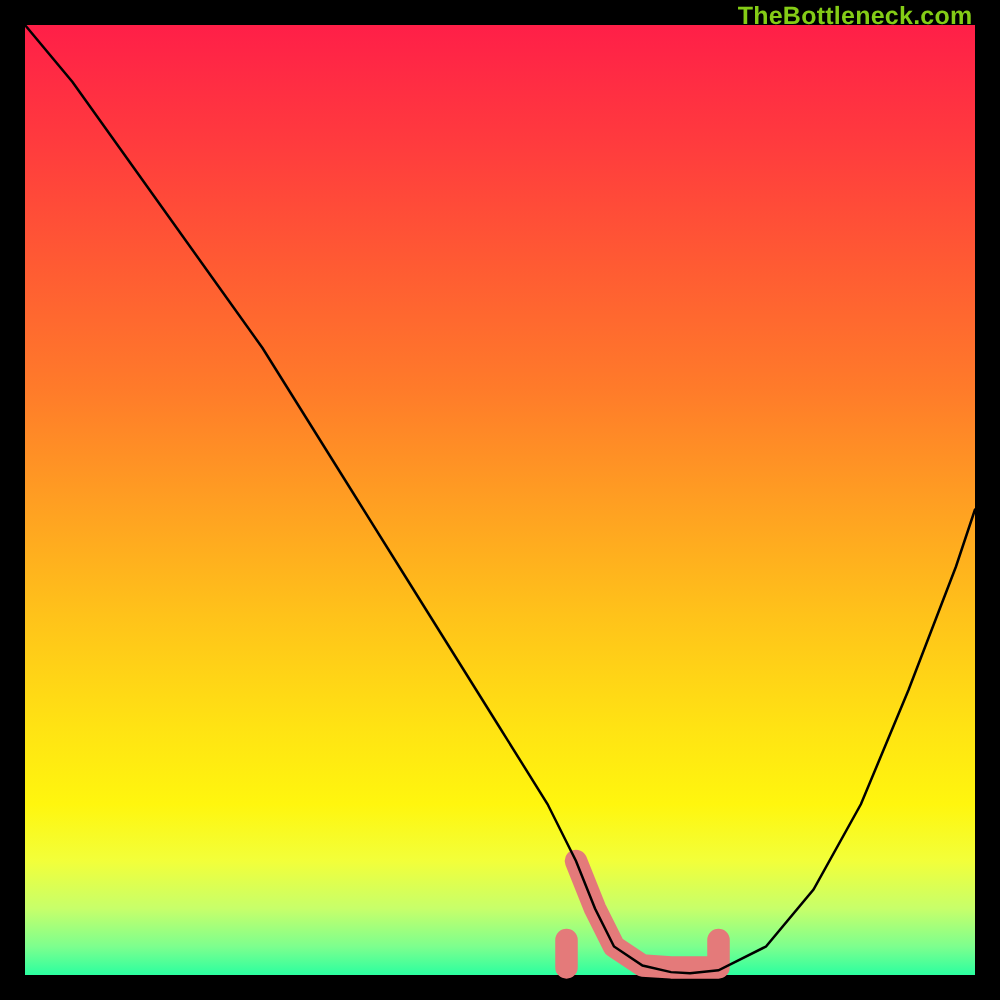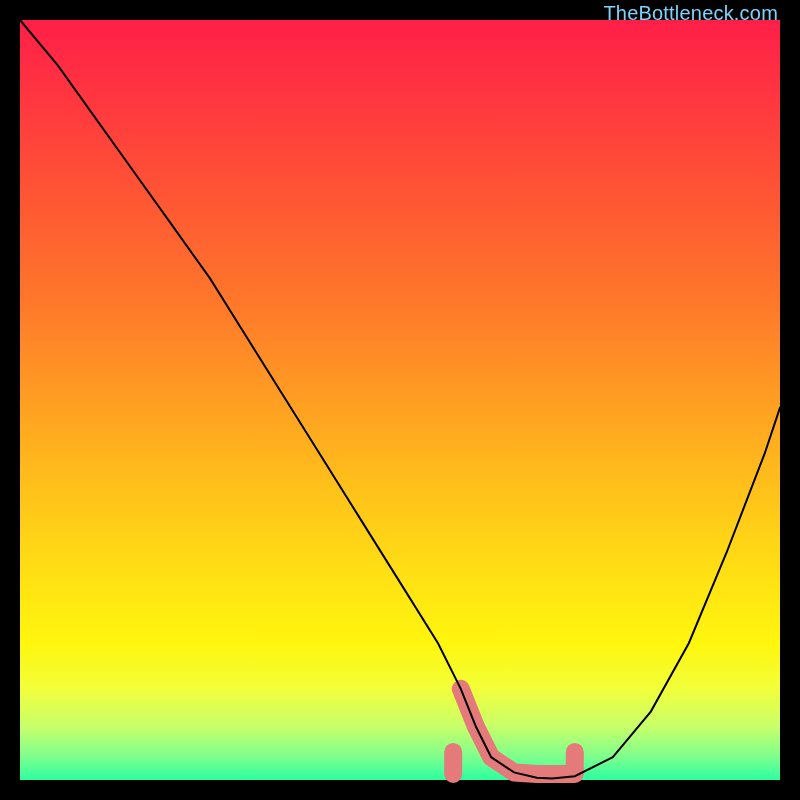--- a/index.html
+++ b/index.html
@@ -30,22 +30,22 @@
       var(--c10) 97%,
       var(--c11) 100%
     );
   }
   .watermark {
     position: absolute;
     top: 2px;
     right: 22px;
     font-family: Arial, Helvetica, sans-serif;
     font-size: 20px;
-    font-weight: normal;
-    color: #7dd3fc;
+    font-weight: bold;
+    color: #84cc16;
     letter-spacing: 0.2px;
     user-select: none;
     text-align: right;
   }
   svg.curve {
     position: absolute;
     left: 0; top: 0;
     width: 760px; height: 760px;
     overflow: visible;
   }

